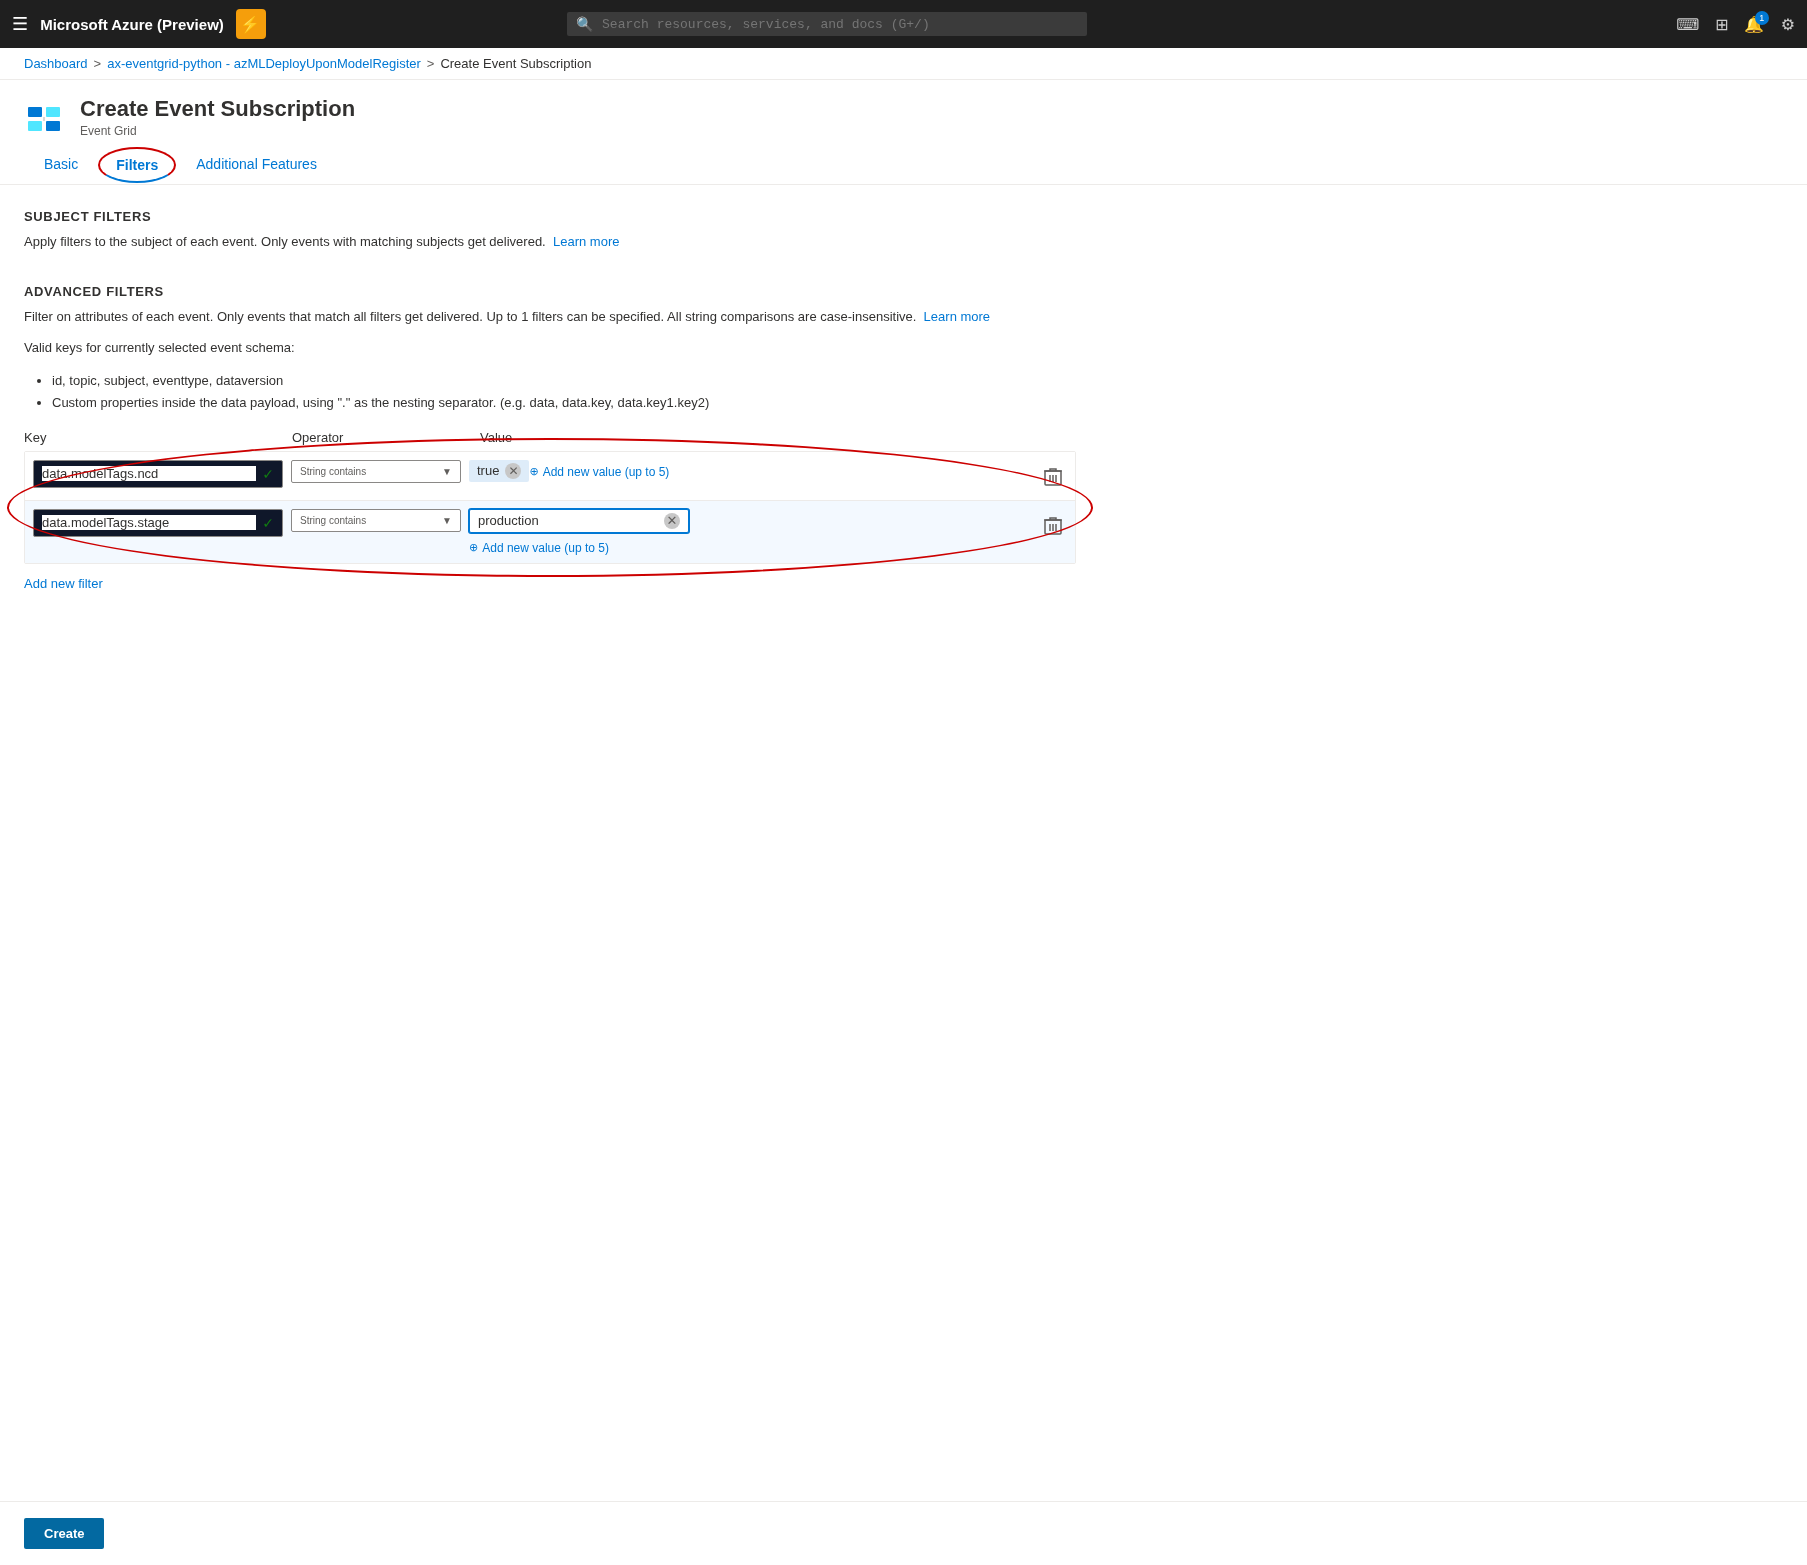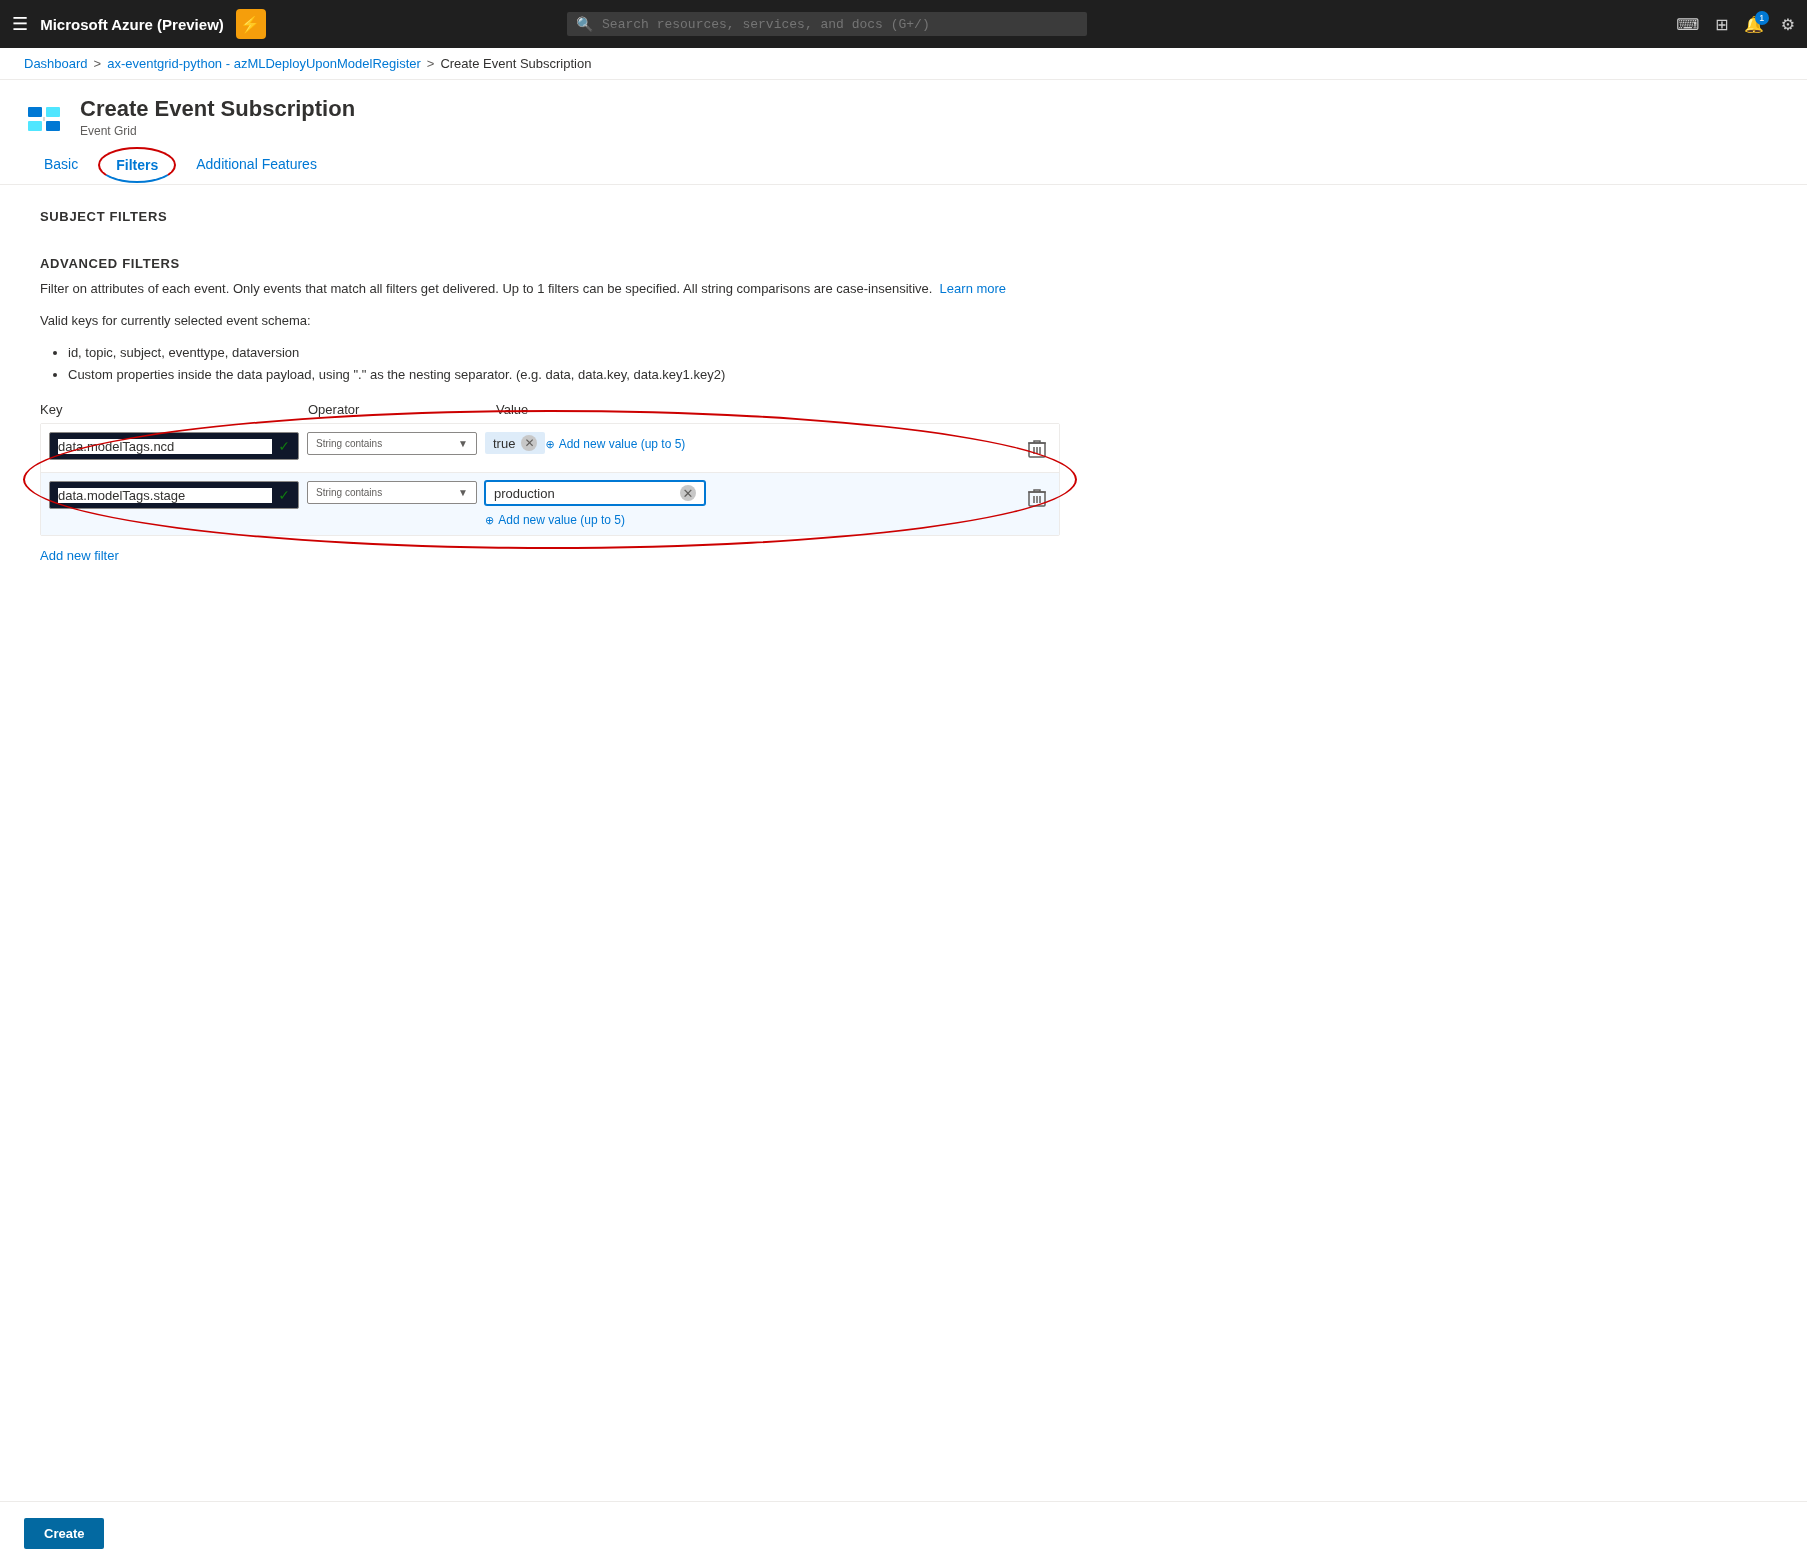--- a/index.html
+++ b/index.html
@@ -146,21 +146,21 @@
     .tab-circled {
       border: 2px solid #cc0000;
       border-radius: 50%;
       padding: 8px 16px;
       color: #0078d4;
       font-weight: 600;
     }
 
     
     .content {
-      padding: 24px 40px;
+      padding: 24px 24px;
       max-width: 1100px;
     }
 
     
     .section-title {
       font-size: 13px;
       font-weight: 700;
       letter-spacing: 0.05em;
       color: #323130;
       text-transform: uppercase;
@@ -444,20 +444,24 @@
   <div style="position:relative; display:inline-block;">
     <a class="tab active tab-circled">Filters</a>
   </div>
   <a class="tab" style="color:#0078d4;">Additional Features</a>
 </div>
 
 <div class="content">
 
   <div>
     <div class="section-title">SUBJECT FILTERS</div>
+    <div class="section-desc">
+      <span>Apply filters to the subject of each event. Only events with matching subjects get delivered.</span>
+      &nbsp;<a href="#">Learn more</a>
+    </div>
   </div>
 
   <div class="section-gap">
     <div class="section-title">ADVANCED FILTERS</div>
     <div class="section-desc">
       <span>Filter on attributes of each event. Only events that match all filters get delivered. Up to 1 filters can be specified. All string comparisons are case-insensitive.</span>
       &nbsp;<a href="#">Learn more</a>
     </div>
     <div class="section-desc">Valid keys for currently selected event schema:</div>
     <ul class="bullet-list">

